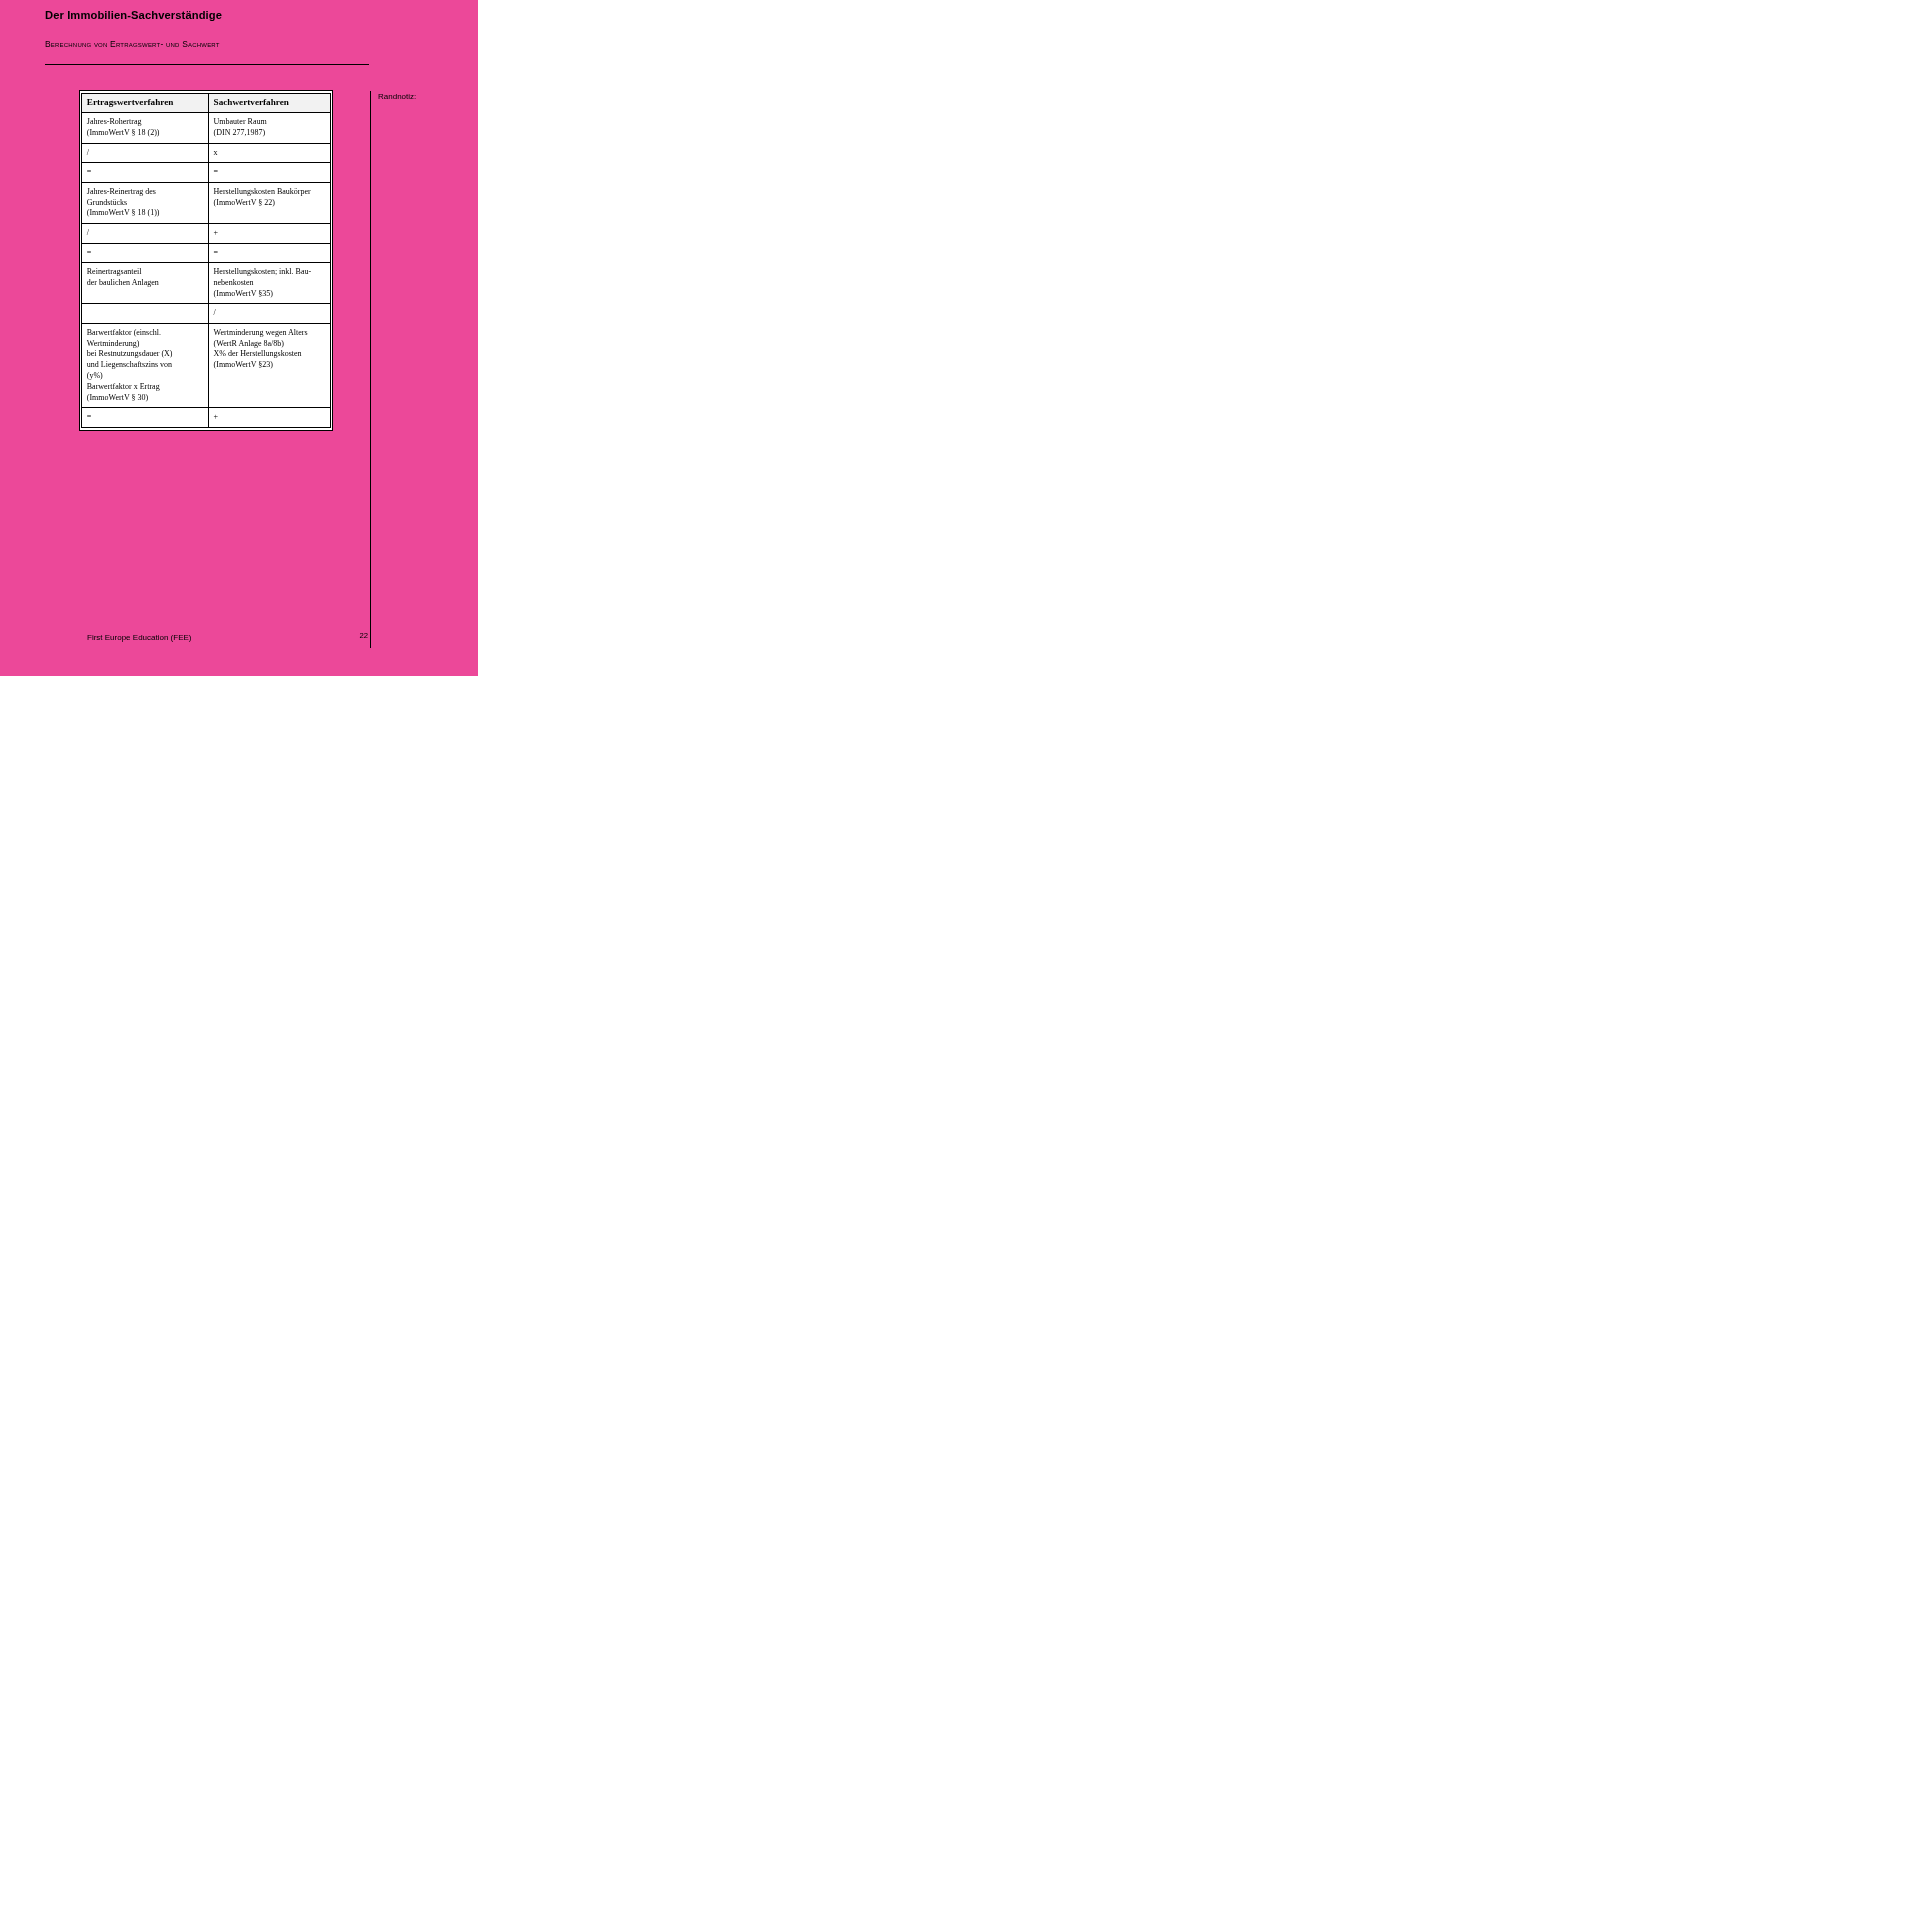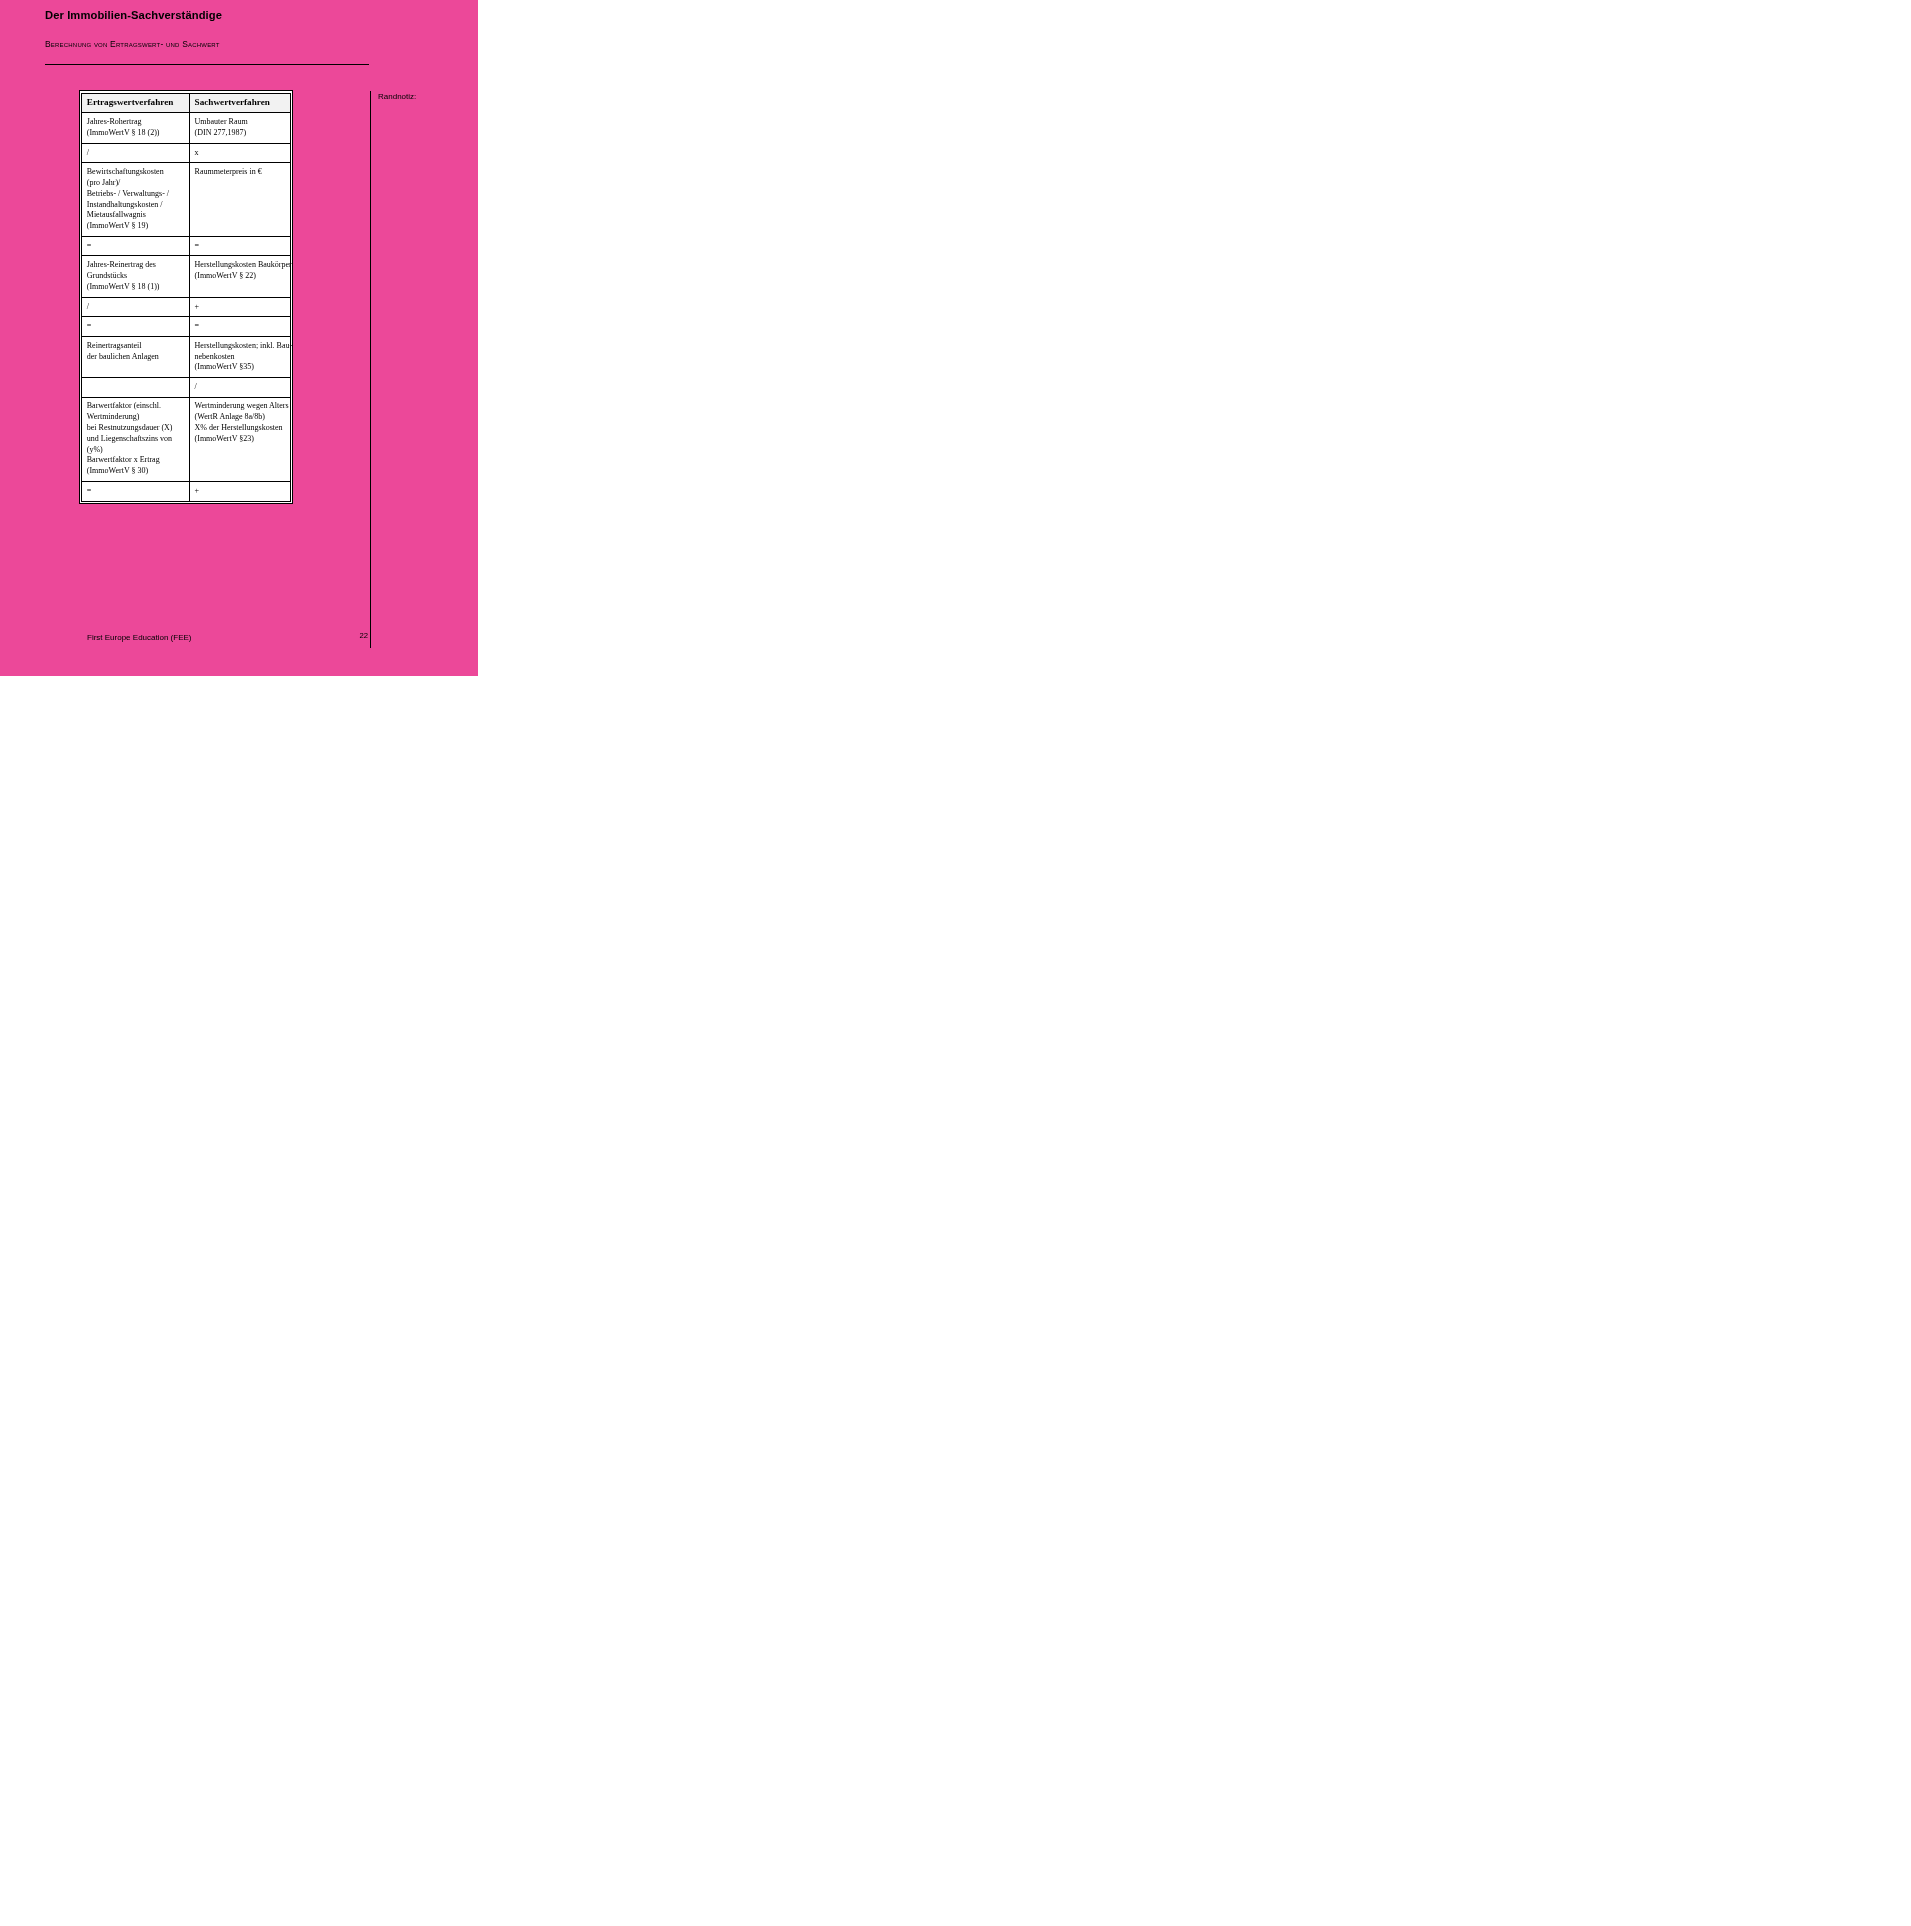--- a/index.html
+++ b/index.html
@@ -21,21 +21,21 @@
     position:absolute;left:45px;top:39px;
     font-family:"Liberation Sans",sans-serif;
     font-size:8.5px;font-variant:small-caps;letter-spacing:0.2px;
     white-space:nowrap;
   }
   .head-rule{
     position:absolute;left:45px;top:64px;
     width:324px;height:1.2px;background:#000;
   }
   .table-frame{
-    position:absolute;left:79px;top:90px;width:214px;
+    position:absolute;left:79px;top:90px;width:254px;
     border:1.2px solid #000;
     padding:1.9px 1.2px;
     box-sizing:border-box;
     background:#fff;
   }
   table.comparison{
     width:100%;
     border-collapse:collapse;
     table-layout:fixed;
   }
@@ -115,33 +115,20 @@
           <tr>
             <td>
               <div class="cell-line">/</div>
             </td>
             <td>
               <div class="cell-line">x</div>
             </td>
           </tr>
           <tr>
             <td>
-              <div class="cell-line">Bewirtschaftungskosten</div>
-              <div class="cell-line">(pro Jahr)/</div>
-              <div class="cell-line">Betriebs- / Verwaltungs- /</div>
-              <div class="cell-line">Instandhaltungskosten /</div>
-              <div class="cell-line">Mietausfallwagnis</div>
-              <div class="cell-line">(ImmoWertV § 19)</div>
-            </td>
-            <td>
-              <div class="cell-line">Raummeterpreis in €</div>
-            </td>
-          </tr>
-          <tr>
-            <td>
               <div class="cell-line">=</div>
             </td>
             <td>
               <div class="cell-line">=</div>
             </td>
           </tr>
           <tr>
             <td>
               <div class="cell-line">Jahres-Reinertrag des</div>
               <div class="cell-line">Grundstücks</div>

